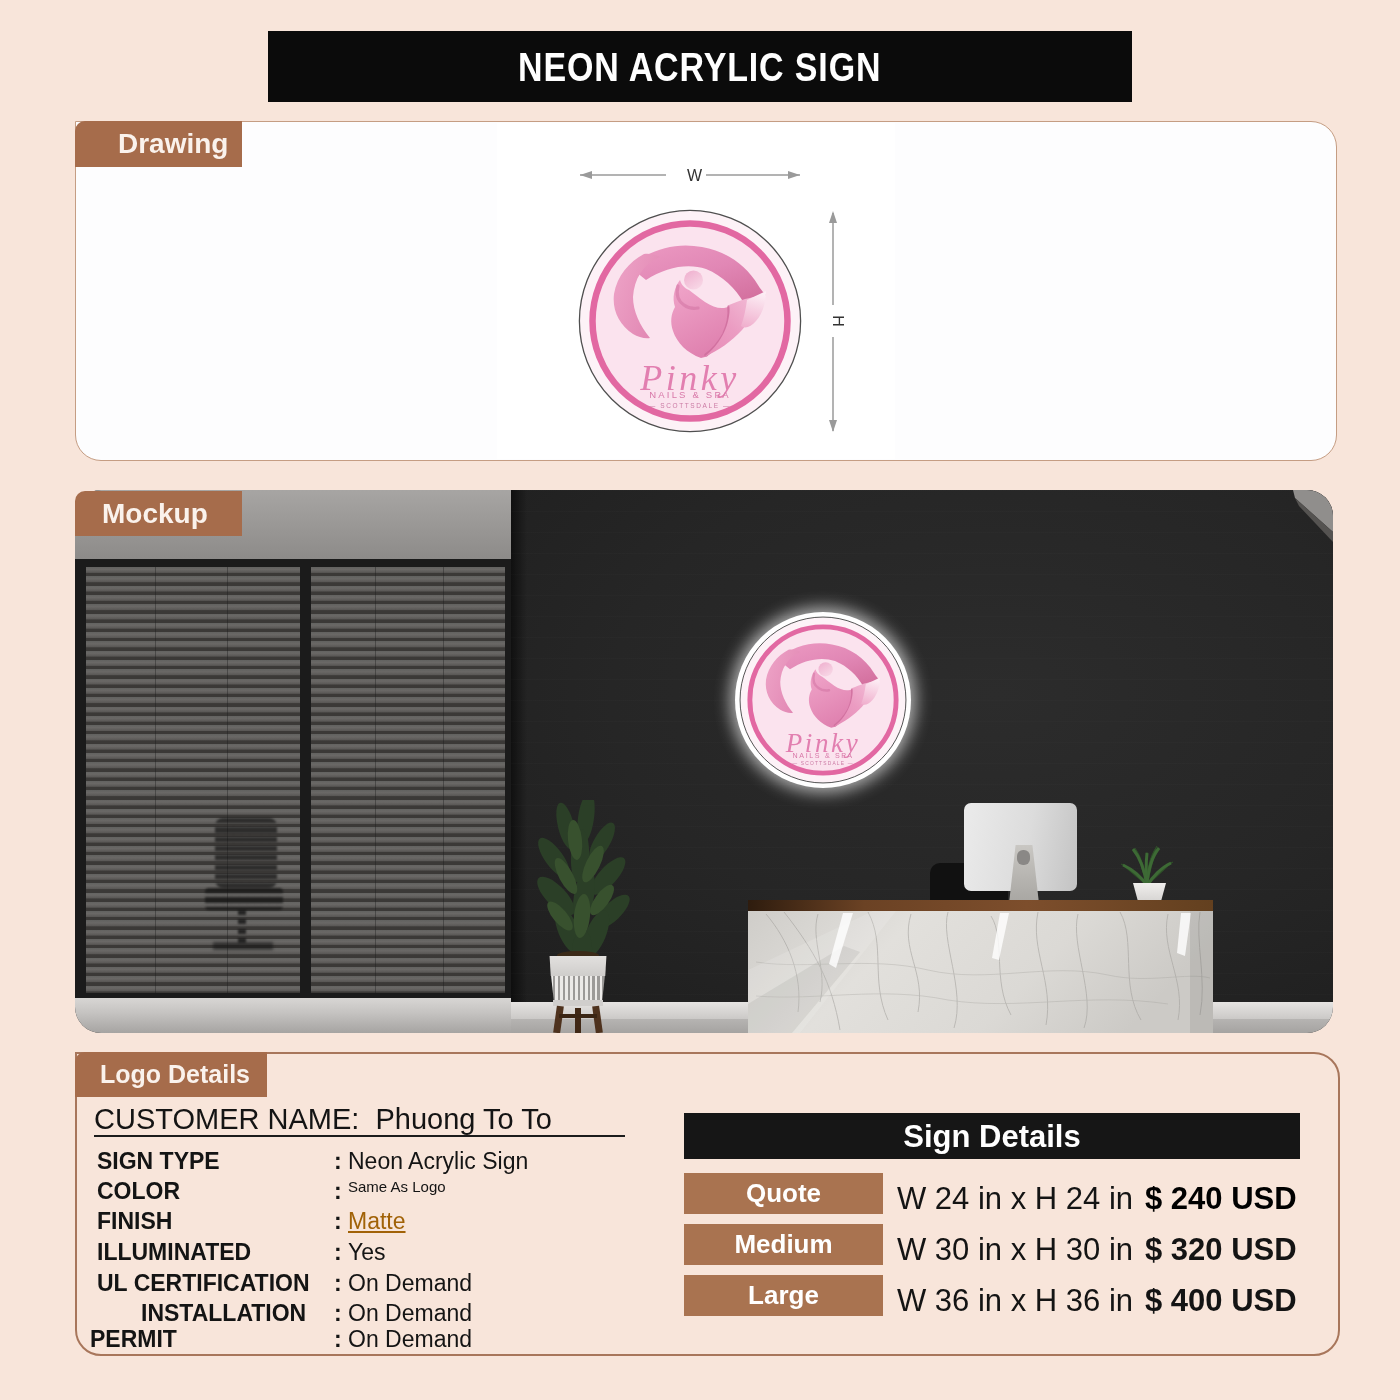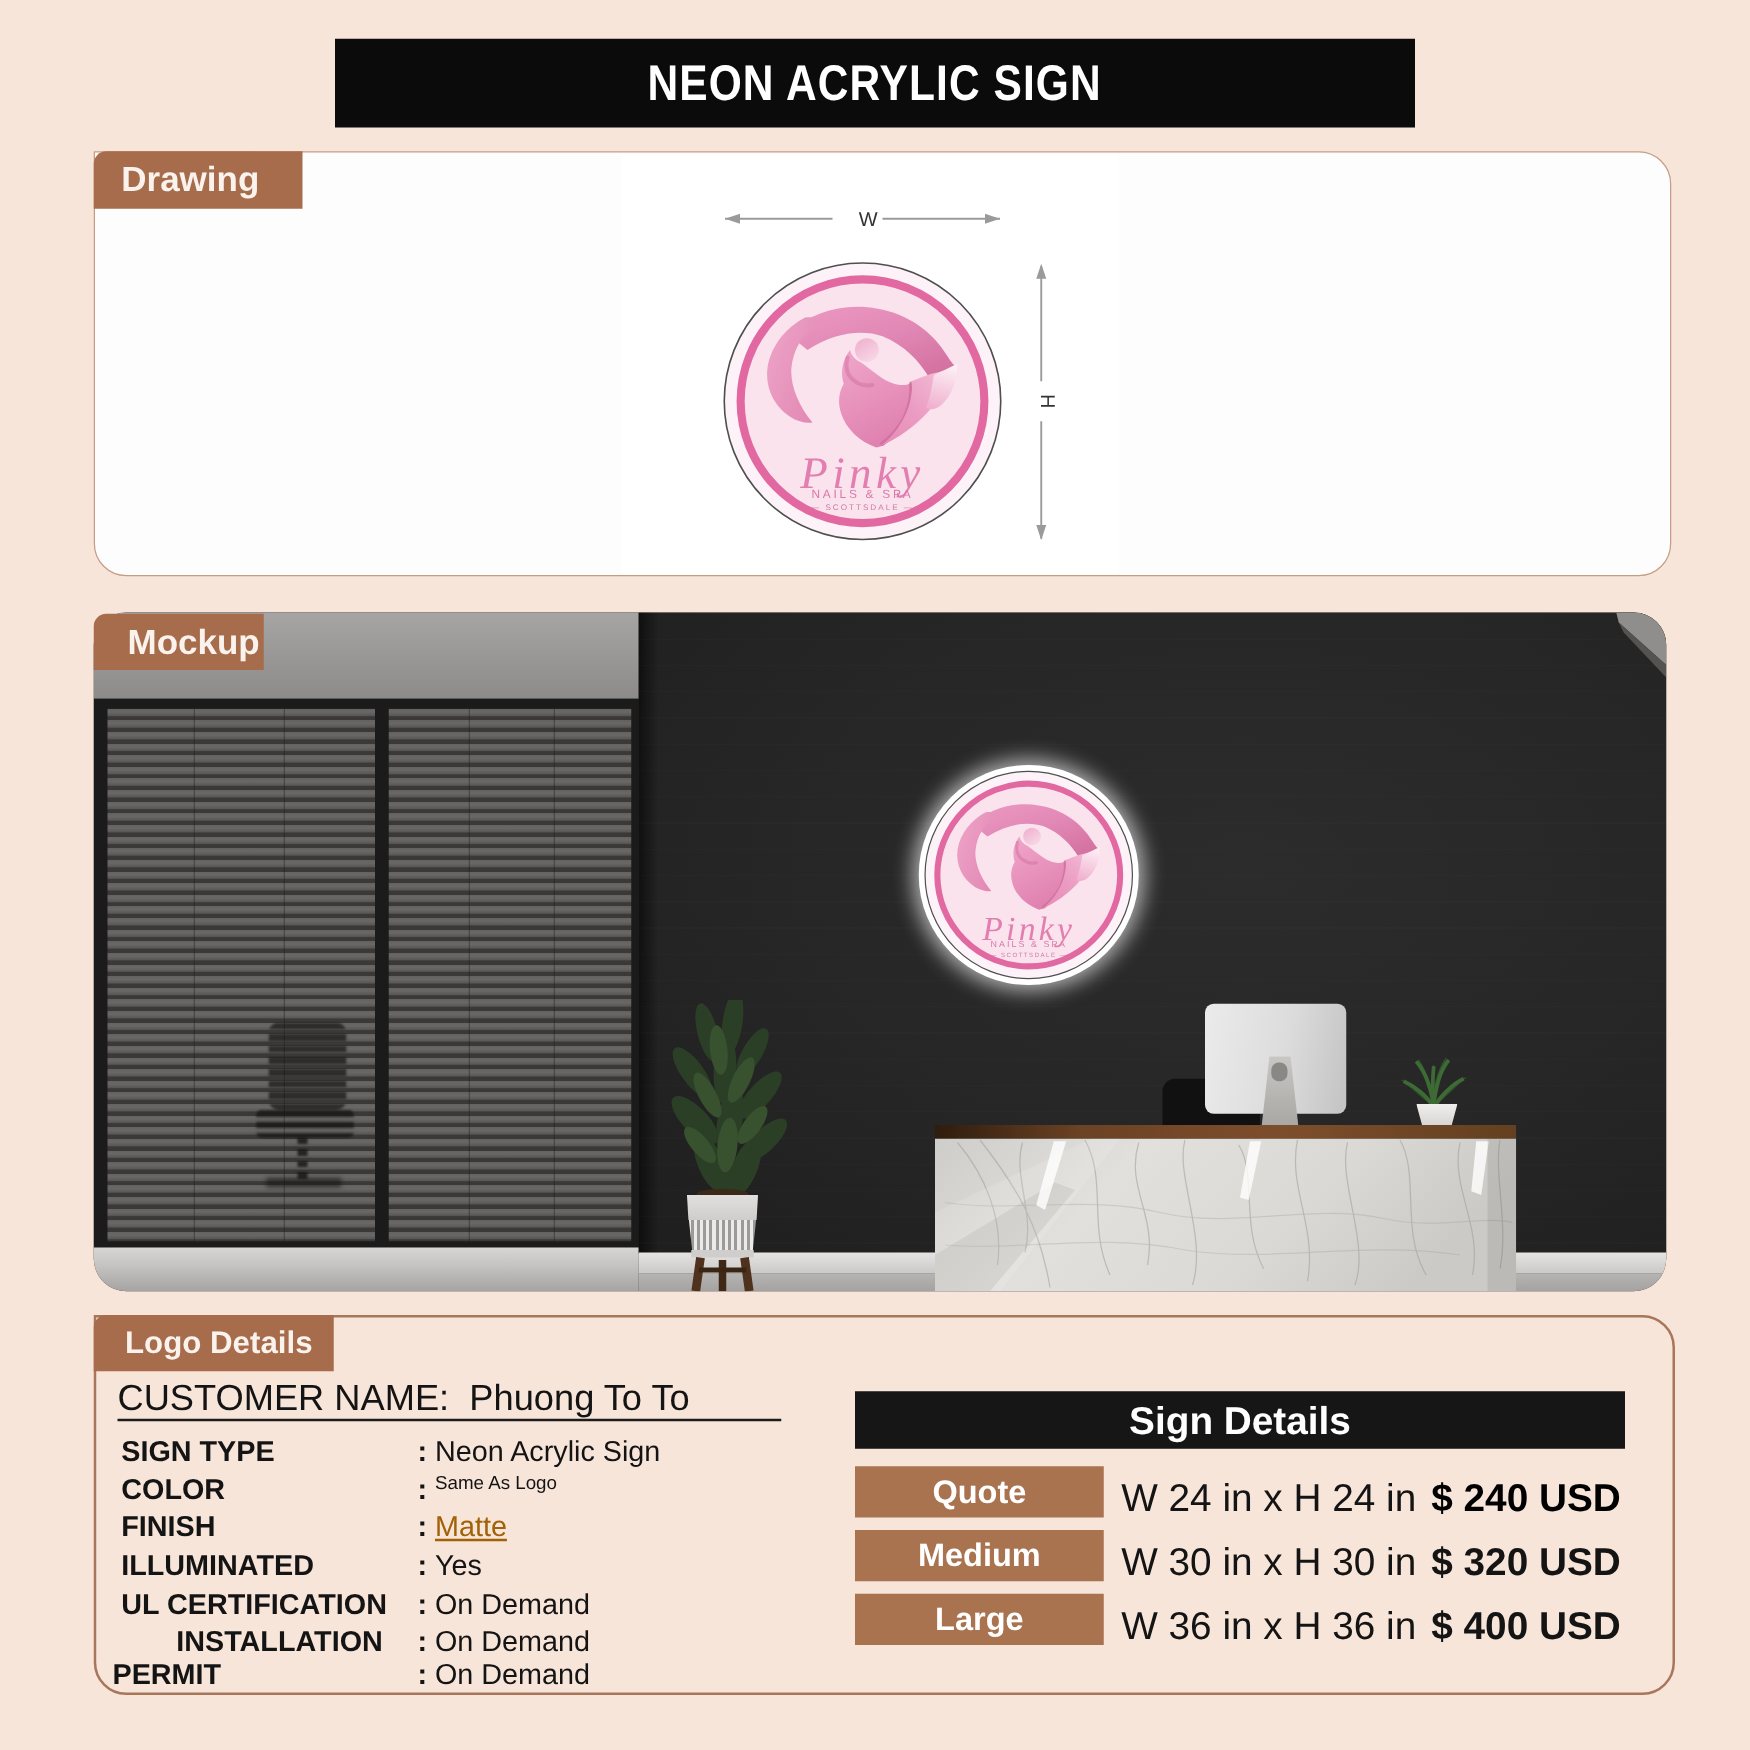--- a/index.html
+++ b/index.html
@@ -8,21 +8,21 @@
 </style>
 </head>
 <body>
 
 <div class="abs" style="left:268px;top:31px;width:864px;height:71px;background:#0b0b0b;color:#fff;font-size:40px;font-weight:bold;letter-spacing:1px;text-align:center;line-height:72px;"><span style="display:inline-block;transform:scaleX(0.85);transform-origin:50% 50%;">NEON ACRYLIC SIGN</span></div>
 
 <div class="abs" style="left:75px;top:121px;width:1262px;height:340px;background:#fdfdfe;border:1px solid #c59d83;border-radius:0 26px 26px 26px;box-sizing:border-box;"></div>
 
 <div class="abs" style="left:497px;top:123px;width:398px;height:336px;background:#ffffff;"></div>
 
-<div class="abs" style="left:75px;top:121px;width:167px;height:46px;background:#a66c4b;border-radius:10px 0 0 0;color:#faf2ec;font-size:28px;font-weight:bold;line-height:46px;padding-left:22px;box-sizing:border-box;">Drawing</div>
+<div class="abs" style="left:75px;top:121px;width:167px;height:46px;background:#a66c4b;border-radius:10px 0 0 0;color:#faf2ec;font-size:28px;font-weight:bold;line-height:46px;padding-left:43px;box-sizing:border-box;">Drawing</div>
 
 <svg class="abs" style="left:570px;top:164px;" width="240" height="22" viewBox="0 0 240 22">
   <line x1="10" y1="11" x2="96" y2="11" stroke="#9a9a9a" stroke-width="1.5"></line>
   <line x1="136" y1="11" x2="230" y2="11" stroke="#9a9a9a" stroke-width="1.5"></line>
   <path d="M10 11 L22 7 L22 15 Z" fill="#9a9a9a"></path>
   <path d="M230 11 L218 7 L218 15 Z" fill="#9a9a9a"></path>
   <text x="117" y="17" font-size="16" fill="#333" font-family="Liberation Sans">W</text>
 </svg>
 
 <svg class="abs" style="left:822px;top:205px;" width="22" height="232" viewBox="0 0 22 232">
@@ -277,21 +277,21 @@
       <path d="M30 44 C 25 35, 15 27, 6 23"></path>
       <path d="M30 44 C 35 35, 45 25, 54 21"></path>
       <path d="M30 44 C 29 32, 29 20, 30 11"></path>
     </g>
   </svg>
 
   <div class="abs" style="left:1058px;top:393px;width:33px;height:17px;background:linear-gradient(180deg,#f1efed,#d8d6d4);clip-path:polygon(0 0,100% 0,86% 100%,14% 100%);"></div>
 
 </div>
 
-<div class="abs" style="left:75px;top:491px;width:136px;height:45px;background:#a66c4b;border-radius:10px 0 0 0;color:#faf2ec;font-size:28px;font-weight:bold;line-height:45px;padding-left:27px;box-sizing:border-box;">Mockup</div>
+<div class="abs" style="left:75px;top:491px;width:167px;height:45px;background:#a66c4b;border-radius:10px 0 0 0;color:#faf2ec;font-size:28px;font-weight:bold;line-height:45px;padding-left:27px;box-sizing:border-box;">Mockup</div>
 
 <div class="abs" style="left:75px;top:1052px;width:1265px;height:304px;border:2px solid #a8765b;border-radius:0 26px 26px 26px;box-sizing:border-box;"></div>
 
 <div class="abs" style="left:75px;top:1052px;width:192px;height:45px;background:#a66c4b;border-radius:10px 0 0 0;color:#faf2ec;white-space:nowrap;font-size:25px;font-weight:bold;line-height:45px;padding-left:25px;box-sizing:border-box;">Logo Details</div>
 
 <div class="abs" style="left:94px;top:1103px;font-size:29px;color:#141414;"><span style="font-weight:normal;">CUSTOMER NAME:</span>&nbsp; <span>Phuong To To</span></div>
 
 <div class="abs" style="left:94px;top:1135px;width:531px;height:2px;background:#1c1c1c;"></div>
 
 <div class="abs" style="left:97px;top:1148px;font-size:23px;font-weight:bold;color:#141414;">SIGN TYPE</div>

